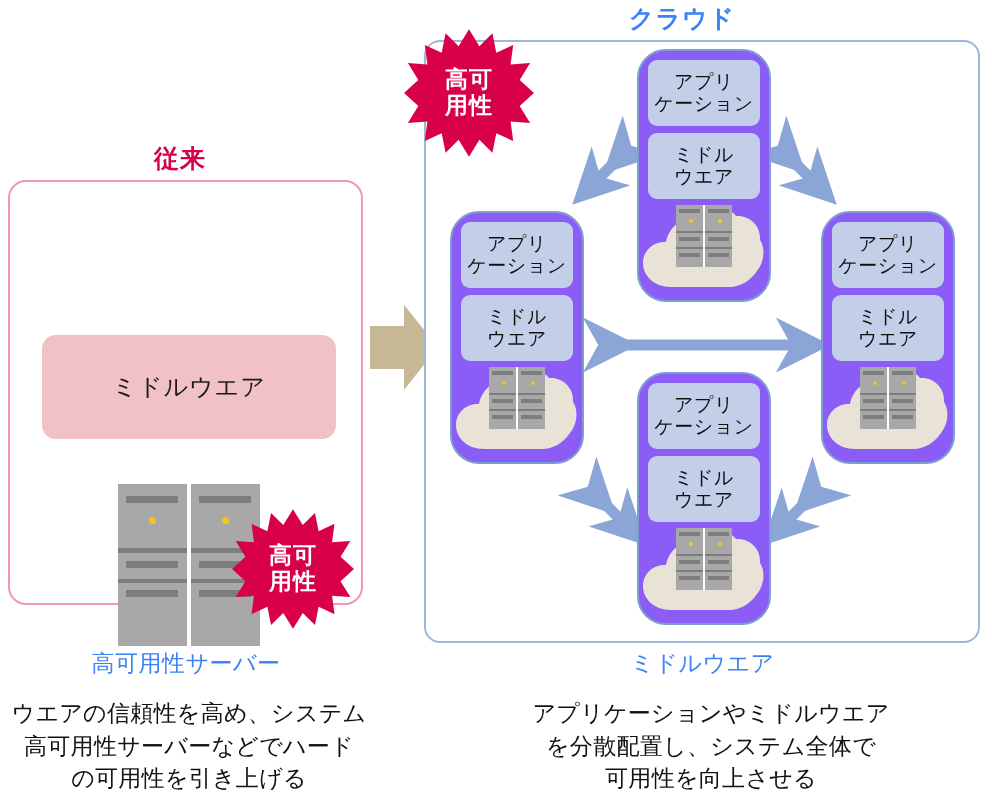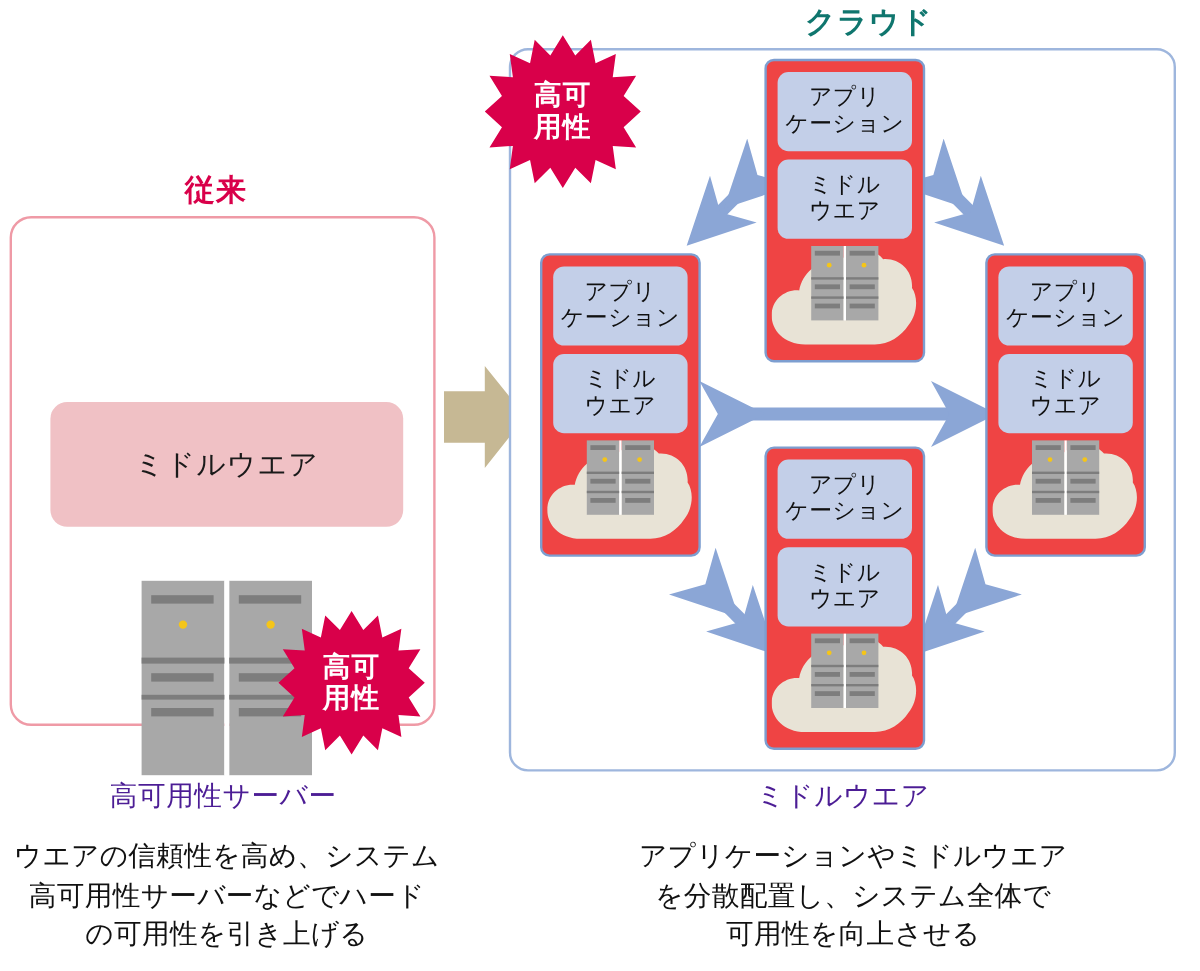--- a/index.html
+++ b/index.html
@@ -49,31 +49,31 @@
     line-height:1.12;text-align:center;letter-spacing:1px;
   }
   #legacy-burst{left:228px;top:508px;width:130px;height:122px;}
   #cloud-burst{left:400px;top:28px;width:138px;height:130px;}
 
   
   #gold-arrow{left:370px;top:300px;width:70px;height:95px;}
 
   
   #cloud-title{
-    left:574px;top:2px;width:300px;text-align:center;
-    font-size:25px;font-weight:bold;color:#0f766e;letter-spacing:1px;
+    left:532px;top:2px;width:300px;text-align:center;
+    font-size:25px;font-weight:bold;color:#3b82f6;letter-spacing:1px;
   }
   #cloud-box{
     left:424px;top:40px;width:556px;height:603px;
     border:2.5px solid #9eb6dd;border-radius:16px;background:#fff;
     box-sizing:border-box;
   }
   .node{
-    position:absolute;border:2.5px solid #7d9ed0;border-radius:8px;
-    background:#ef4444;box-sizing:border-box;
+    position:absolute;border:2.5px solid #7d9ed0;border-radius:29px;
+    background:#8b5cf6;box-sizing:border-box;
   }
   #node-top{left:637px;top:49px;width:134px;height:253px;}
   #node-left{left:450px;top:211px;width:134px;height:253px;}
   #node-right{left:821px;top:211px;width:134px;height:253px;}
   #node-bottom{left:637px;top:372px;width:134px;height:253px;}
 
   .blue-card{
     position:absolute;background:#c3cfe8;border-radius:9px;
     display:flex;align-items:center;justify-content:center;
     text-align:center;color:#101010;font-size:19px;line-height:1.16;
@@ -85,21 +85,21 @@
   
   .cloudwrap{position:absolute;left:4px;top:150px;width:122px;height:96px;}
   .cloudwrap svg{position:absolute;left:0;top:0;}
   .cloudwrap .rack{left:33px;top:4px;width:56px;height:62px;z-index:2;}
 
   
   .arrowsvg{position:absolute;overflow:visible;}
 
   
   .caption{
-    position:absolute;text-align:center;font-size:23px;color:#4c1d95;
+    position:absolute;text-align:center;font-size:23px;color:#3b82f6;
     letter-spacing:0.5px;
   }
   #caption-left{left:0;top:648px;width:372px;}
   #caption-right{left:430px;top:648px;width:545px;}
   .desc{
     position:absolute;text-align:center;font-size:23px;color:#111;
     line-height:1.42;letter-spacing:0.3px;
   }
   #desc-left{left:0;top:697px;width:378px;}
   #desc-right{left:436px;top:697px;width:550px;}

